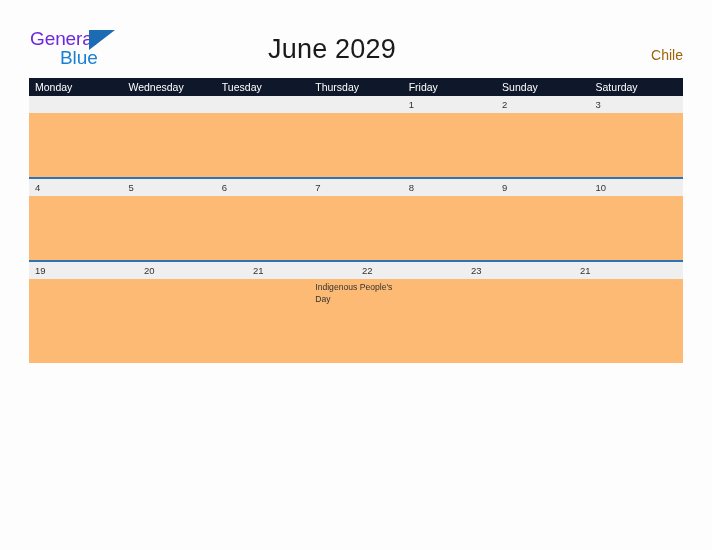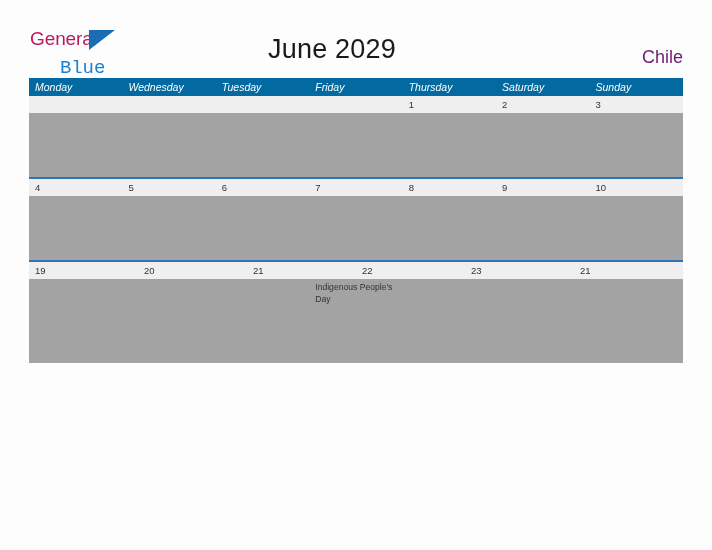--- a/index.html
+++ b/index.html
@@ -37,21 +37,21 @@
     top: 28px;
     width: 130px;
     height: 44px;
   }
   .logo-general {
     position: absolute;
     left: 0;
     top: 0;
     font-size: 19px;
     letter-spacing: -0.1px;
-    color: #be185d;
+    color: #6d28d9;
     font-family: "Liberation Sans", sans-serif;
   }
   .logo-flag {
     position: absolute;
     left: 59px;
     top: 2px;
     width: 26px;
     height: 20px;
   }
   .logo-flag .flag-shape {
@@ -59,63 +59,62 @@
     left: 0;
     top: 0;
     width: 0;
     height: 0;
     border-left: 26px solid #1b6cb3;
     border-bottom: 20px solid transparent;
   }
   .logo-blue {
     position: absolute;
     left: 30px;
-    top: 29px;
+    top: 19px;
     font-size: 19px;
     letter-spacing: -0.1px;
     color: #1b7fd4;
-    font-family: Liberation Mono, monospace;
+    font-family: Liberation Sans, sans-serif;
   }
 
   .month-title {
     position: absolute;
     left: 0;
     top: 34px;
     width: 664px;
     text-align: center;
     font-size: 27px;
     color: #1a1a1a;
     font-family: "Liberation Sans", sans-serif;
     font-weight: normal;
     letter-spacing: 0.2px;
   }
 
   .country {
     position: absolute;
     right: 29px;
     top: 47px;
-    font-size: 18px;
-    color: #701a75;
+    font-size: 14px;
+    color: #a16207;
     font-family: "Liberation Sans", sans-serif;
   }
 
   
   .calendar {
     position: absolute;
     left: 29px;
     top: 78px;
     width: 654px;
   }
 
   .weekday-row {
     display: flex;
     width: 654px;
     height: 18px;
-    background: #0369a1;
-    font-style: italic;
+    background: #0f172a;
   }
   .weekday-cell {
     flex: 1 1 0;
     box-sizing: border-box;
     padding-left: 6px;
     font-size: 10.5px;
     color: #ffffff;
     line-height: 18px;
     font-family: "Liberation Sans", sans-serif;
     white-space: nowrap;
@@ -144,21 +143,21 @@
     font-size: 9.5px;
     color: #333333;
     line-height: 17px;
     font-family: "Liberation Sans", sans-serif;
   }
 
   .week-events {
     display: flex;
     width: 654px;
     height: 64px;
-    background: #a3a3a3;
+    background: #fdba74;
   }
   .event-cell {
     flex: 1 1 0;
     box-sizing: border-box;
     padding: 2px 6px 0 6px;
     overflow: hidden;
   }
   .event-text {
     font-size: 8.6px;
     line-height: 12px;
@@ -189,24 +188,24 @@
 
     <div class="country">Chile</div>
 
   </div>
 
   <div class="calendar">
     <div class="weekday-row">
         <div class="weekday-cell">Monday</div>
         <div class="weekday-cell">Wednesday</div>
         <div class="weekday-cell">Tuesday</div>
+        <div class="weekday-cell">Thursday</div>
         <div class="weekday-cell">Friday</div>
-        <div class="weekday-cell">Thursday</div>
+        <div class="weekday-cell">Sunday</div>
         <div class="weekday-cell">Saturday</div>
-        <div class="weekday-cell">Sunday</div>
       </div>
     <div id="weeks-container">
         <div class="week">
           <div class="week-dates">
             <div class="date-cell"></div>
             <div class="date-cell"></div>
             <div class="date-cell"></div>
             <div class="date-cell"></div>
             <div class="date-cell">1</div>
             <div class="date-cell">2</div>

